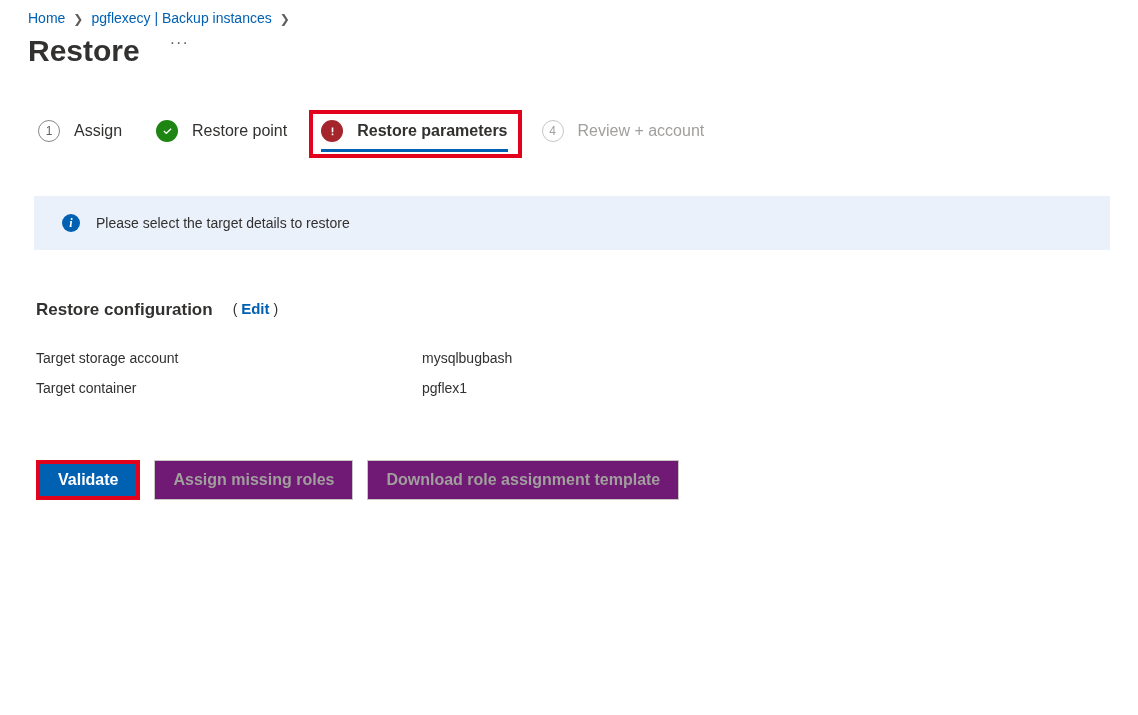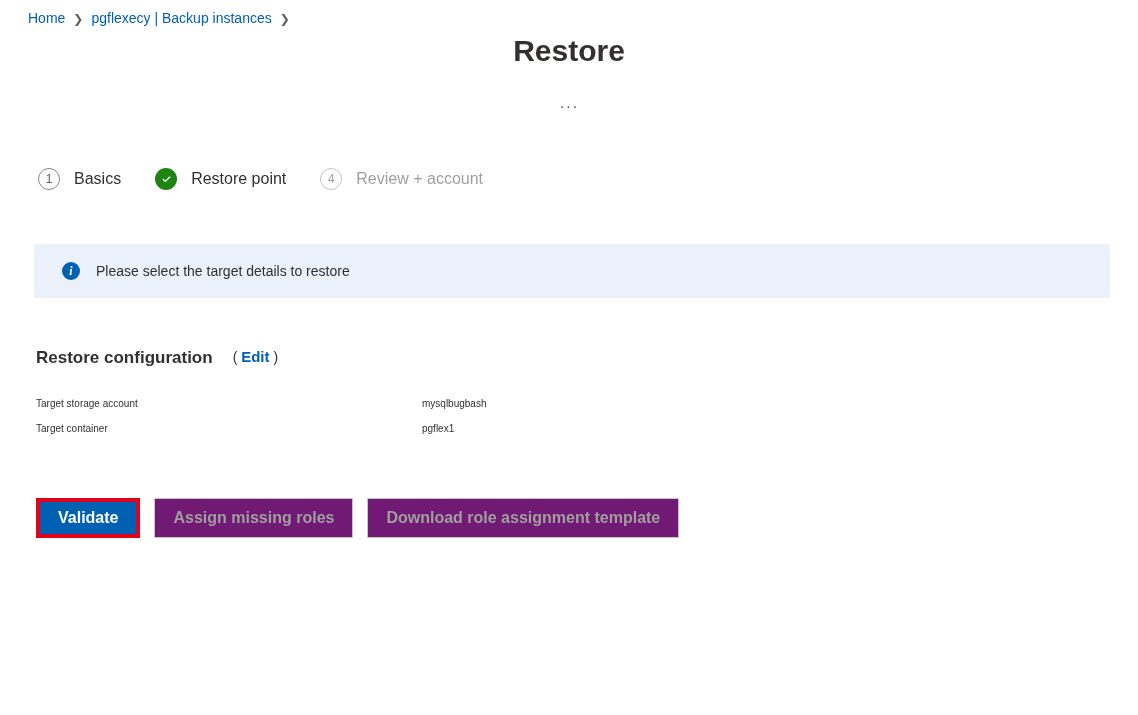--- a/index.html
+++ b/index.html
@@ -22,24 +22,22 @@
     .breadcrumb a {
       color: #0060b2;
       text-decoration: none;
     }
     .breadcrumb .chev {
       color: #605e5c;
       font-size: 12px;
     }
     .page-title-row {
       display: flex;
-      align-items: center;
       gap: 30px;
       margin-bottom: 52px;
-      flex-direction: column;
     }
     .page-title {
       font-size: 30px;
       font-weight: 600;
       color: #323130;
     }
     .more-icon {
       color: #605e5c;
       font-size: 16px;
       letter-spacing: 1px;
@@ -150,21 +148,21 @@
       color: #0060b2;
       font-weight: 600;
       font-size: 15px;
     }
     .edit-parens { color: #323130; font-weight: 400; }
     .edit-wrap { text-decoration: none; cursor: pointer; }
     .kv-row {
       display: flex;
       margin-bottom: 14px;
       padding-left: 8px;
-      font-size: 10px;
+      font-size: 14px;
       color: #323130;
     }
     .kv-label { width: 386px; }
     .button-row {
       display: flex;
       gap: 14px;
       margin-top: 64px;
       padding-left: 8px;
     }
     .btn {
@@ -202,32 +200,42 @@
 </nav>
 
 <div class="page-title-row">
   <h1 class="page-title">Restore</h1>
   <span class="more-icon">···</span>
 </div>
 
 <div class="steps">
   <div class="step">
     <span class="step-circle outline">1</span>
-    <span class="step-label">Basics</span>
+    <span class="step-label">Assign</span>
   </div>
 
   <div class="step">
     <span class="step-circle success">
       <svg viewBox="0 0 16 16">
           <path fill="#fff" d="M6.5 11.5 3 8l1.2-1.2 2.3 2.3L11.8 4 13 5.2z"></path>
         </svg>
     </span>
     <span class="step-label">Restore point</span>
   </div>
 
+  <div class="red-highlight">
+    <div class="step active">
+      <span class="step-circle error">
+        <svg viewBox="0 0 16 16">
+            <path fill="#fff" d="M7 3h2v6H7zM7 10.5h2v2H7z"></path>
+          </svg>
+      </span>
+      <span class="step-label bold">Restore parameters</span>
+    </div>
+  </div>
 
   <div class="step">
     <span class="step-circle outline disabled">4</span>
     <span class="step-label disabled">Review + account</span>
   </div>
 </div>
 
 <div class="info-banner">
   <span class="info-icon">i</span>
   <span class="info-text">Please select the target details to restore</span>

